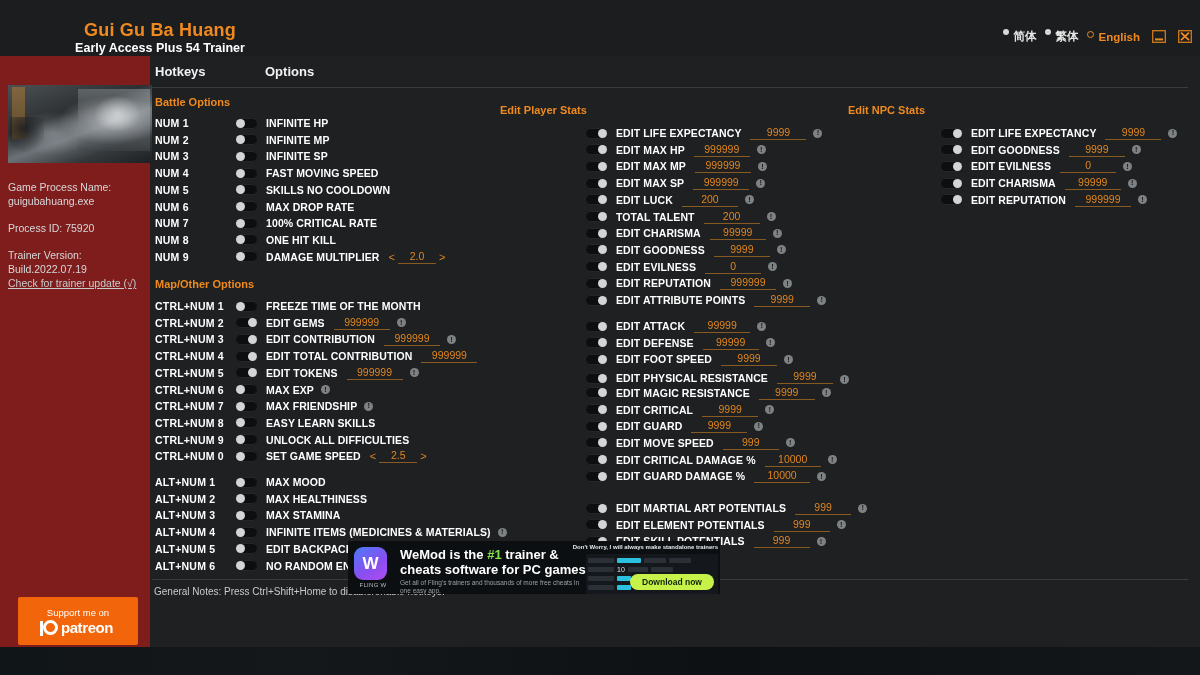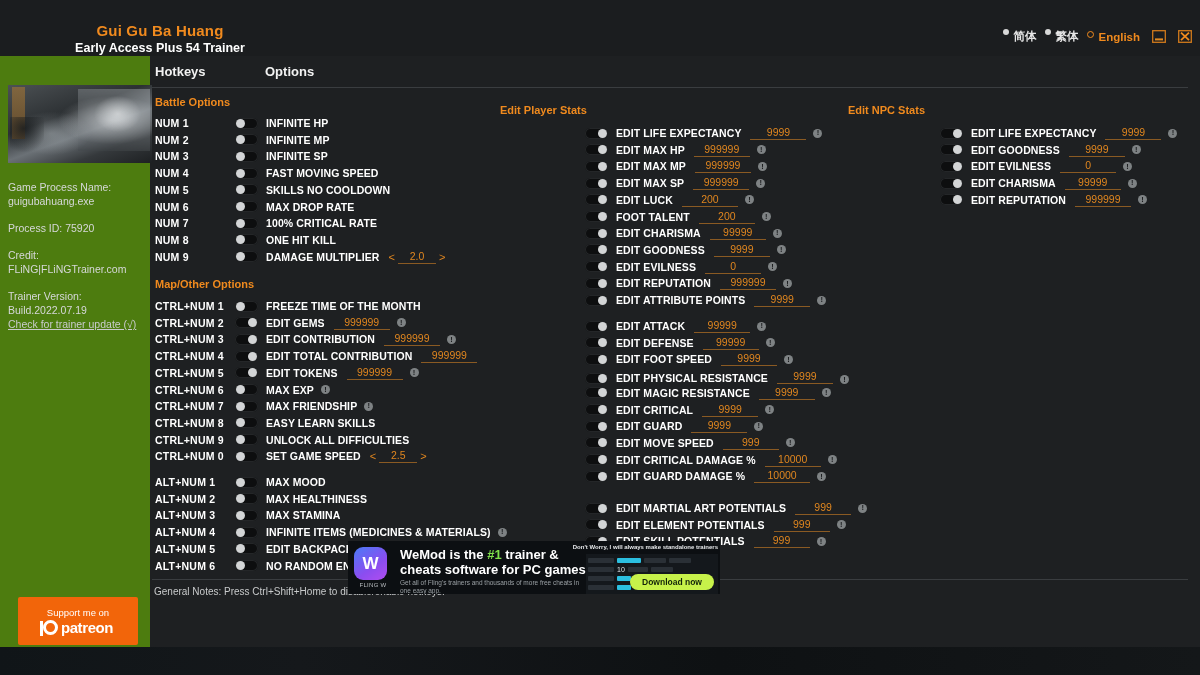--- a/index.html
+++ b/index.html
@@ -18,21 +18,21 @@
 
   
   .titlebar {
     position: absolute; left: 0; top: 0; width: 1200px; height: 56px;
     background: #1b1d1f;
   }
   .title-block {
     position: absolute; left: 0; top: 22px; width: 320px; text-align: center;
   }
   .game-title {
-    font-size: 15px; font-weight: bold; color: #f08a1e; letter-spacing: .2px;
+    font-size: 18px; font-weight: bold; color: #f08a1e; letter-spacing: .2px;
     line-height: 17px;
   }
   .trainer-sub {
     font-size: 12.5px; font-weight: bold; color: #ffffff; line-height: 16px;
     margin-top: 1px;
   }
   .lang-area {
     position: absolute; right: 8px; top: 29px;
     display: flex; align-items: center; gap: 9px;
     font-size: 11px;
@@ -46,21 +46,21 @@
     background: transparent; border: 1.4px solid #f08a1e; width: 7px; height: 7px;
   }
   .lang-label { color: #e6e6e6; font-weight: bold; font-size: 11.5px; }
   .lang-opt.active .lang-label { color: #f08a1e; }
   .wbtn { width: 14px; height: 13px; position: relative; margin-left: 3px; }
   .wbtn svg { display: block; }
 
   
   .sidebar {
     position: absolute; left: 0; top: 56px; width: 150px; height: 619px;
-    background: #4d7c0f;
+    background: #7f1d1d;
   }
   .game-thumb {
     position: absolute; left: 8px; top: 29px; width: 144px; height: 78px;
     background:
       radial-gradient(ellipse 60% 50% at 72% 45%, rgba(235,238,240,.55), rgba(40,44,48,0) 62%),
       radial-gradient(ellipse 40% 40% at 30% 62%, rgba(200,208,212,.35), rgba(30,32,34,0) 70%),
       linear-gradient(160deg,#4c5154 0%, #2c3033 38%, #6b7176 58%, #35393c 78%, #1d2022 100%);
     overflow: hidden;
   }
   .thumb-strip {
@@ -272,21 +272,20 @@
       <div class="thumb-tree"></div>
       <div class="thumb-dragon"></div>
     </div>
 
     <div class="info-list">
       <div class="info-item">
         <div>Game Process Name:</div>
         <div>guigubahuang.exe</div>
       </div>
       <div class="info-item">Process ID: 75920</div>
-      <div class="info-item">Credit: FLiNG|FLiNGTrainer.com</div>
       <div class="info-item">
         <div>Trainer Version: Build.2022.07.19</div>
         <span class="info-link">Check for trainer update (√)</span>
       </div>
     </div>
 
     <div class="patreon">
       <div class="patreon-top">Support me on</div>
       <div class="patreon-main">
         <span class="patreon-mark"></span>
@@ -546,21 +545,21 @@
             <span class="knob"></span>
           </div>
           <span class="opt-label">EDIT LUCK</span>
           <span class="val-field">200</span>
           <span class="info-badge">!</span>
         </div>
         <div class="row" style="left: 435px; top: 152.5px;">
           <div class="toggle right">
             <span class="knob"></span>
           </div>
-          <span class="opt-label">FOOT TALENT</span>
+          <span class="opt-label">TOTAL TALENT</span>
           <span class="val-field">200</span>
           <span class="info-badge">!</span>
         </div>
         <div class="row" style="left: 435px; top: 169.2px;">
           <div class="toggle right">
             <span class="knob"></span>
           </div>
           <span class="opt-label">EDIT CHARISMA</span>
           <span class="val-field">99999</span>
           <span class="info-badge">!</span>

